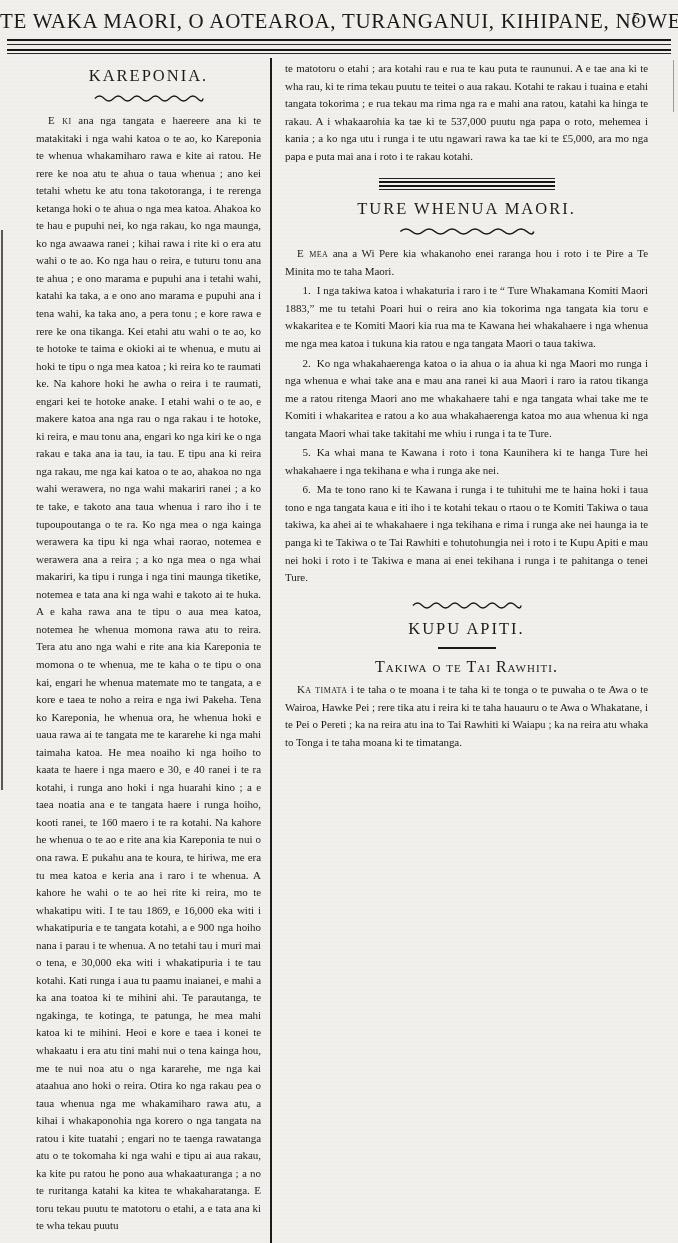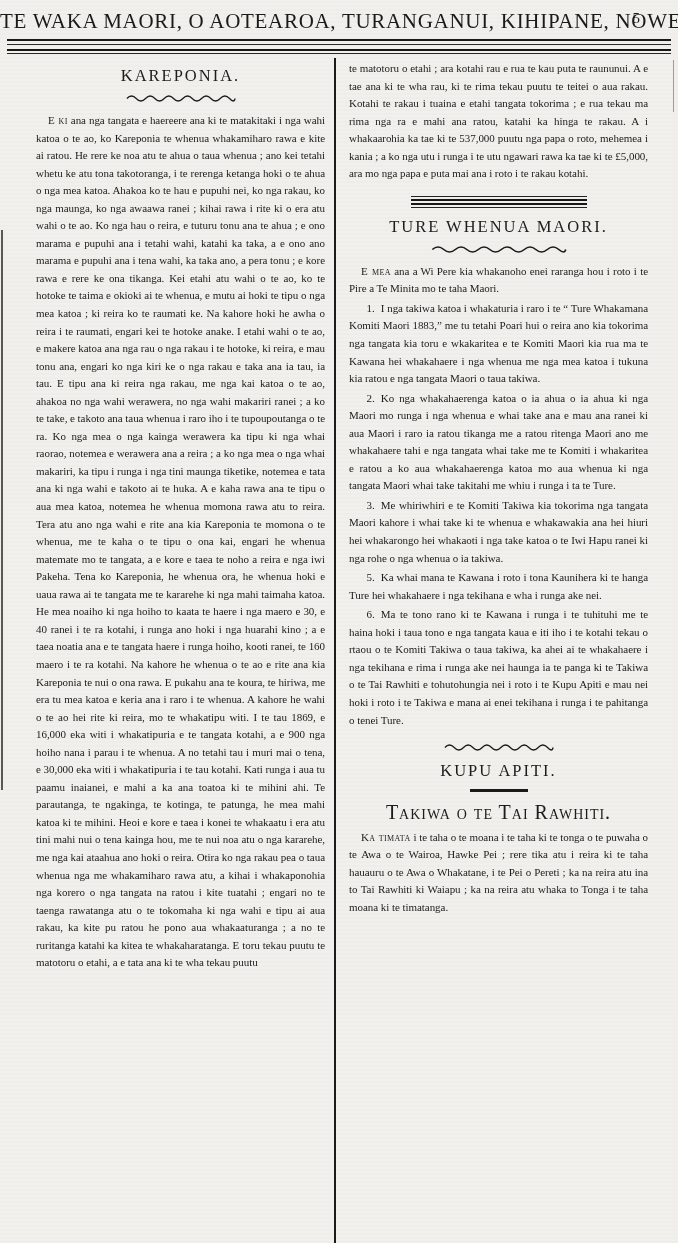--- a/index.html
+++ b/index.html
@@ -35,21 +35,21 @@
   .head-rules .r1 { border-top:2px solid #191919; margin-bottom:3px; }
   .head-rules .r2 { border-top:1px solid #2a2a2a; margin-bottom:4px; }
   .head-rules .r3 { border-top:2.5px solid #161616; margin-bottom:2px; }
   .head-rules .r4 { border-top:1px solid #2a2a2a; }
 
   
   .columns {
     position:absolute; top:58px; left:0; right:0; bottom:0;
     display:flex;
   }
-  .col-left  { width:334px; box-sizing:border-box; padding:2px 9px 0 36px; }
+  .col-left  { width:270px; box-sizing:border-box; padding:2px 9px 0 36px; }
   .col-rule  { width:2px; background:#1b1b1b; }
   .col-right { flex:1; box-sizing:border-box; padding:2px 30px 0 13px; }
 
   
   .edge-left {
     position:absolute; left:1px; top:230px; height:560px; width:2px;
     background:#262626; opacity:.75;
   }
   .edge-right {
     position:absolute; right:4px; top:60px; height:52px; width:1.5px;
@@ -82,21 +82,21 @@
   .rule-bundle .t3 { border-top:2px solid #151515; margin-bottom:2px; }
   .rule-bundle .t4 { border-top:1px solid #222; }
 
   .short-bar {
     width:58px; height:2.5px; background:#1a1a1a;
     margin:8px auto 9px auto;
   }
   .sub-heading {
     text-align:center;
     font-variant:small-caps;
-    font-size:20px;
+    font-size:16px;
     letter-spacing:1px;
     margin:2px 0 5px 0;
     font-weight:400;
   }
 </style>
 </head>
 <body>
 
 <div class="page">
 
@@ -138,21 +138,20 @@
 
       <h2 class="art-heading">TURE WHENUA MAORI.</h2>
       <svg class="wavy" width="138" height="9" viewBox="0 0 120 9" preserveAspectRatio="none">
         <path d="M2 5.5 Q 7 0.5, 12 5.5 T 22 5.5 T 32 5.5 T 42 5.5 T 52 5.5 T 62 5.5 T 72 5.5 T 82 5.5 T 92 5.5 T 102 5.5 T 112 5.5 T 118 5.5" stroke="#1c1c1c" stroke-width="1.4" fill="none"></path>
       </svg>
 
       <p class="body-text"><span class="sc">E mea</span> <span>ana a Wi Pere kia whakanoho enei raranga hou i roto i te Pire a Te Minita mo te taha Maori.</span></p>
 
       <p class="body-text item"><span class="num">1.</span><span>I nga takiwa katoa i whakaturia i raro i te “ Ture Whakamana Komiti Maori 1883,” me tu tetahi Poari hui o reira ano kia tokorima nga tangata kia toru e wkakaritea e te Komiti Maori kia rua ma te Kawana hei whakahaere i nga whenua me nga mea katoa i tukuna kia ratou e nga tangata Maori o taua takiwa.</span></p>
       <p class="body-text item"><span class="num">2.</span><span>Ko nga whakahaerenga katoa o ia ahua o ia ahua ki nga Maori mo runga i nga whenua e whai take ana e mau ana ranei ki aua Maori i raro ia ratou tikanga me a ratou ritenga Maori ano me whakahaere tahi e nga tangata whai take me te Komiti i whakaritea e ratou a ko aua whakahaerenga katoa mo aua whenua ki nga tangata Maori whai take takitahi me whiu i runga i ta te Ture.</span></p>
-      <p class="body-text item"><span class="num">3.</span><span>Me whiriwhiri e te Komiti Takiwa kia tokorima nga tangata Maori kahore i whai take ki te whenua e whakawakia ana hei hiuri hei whakarongo hei whakaoti i nga take katoa o te Iwi Hapu ranei ki nga rohe o nga whenua o ia takiwa.</span></p>
       <p class="body-text item"><span class="num">5.</span><span>Ka whai mana te Kawana i roto i tona Kaunihera ki te hanga Ture hei whakahaere i nga tekihana e wha i runga ake nei.</span></p>
       <p class="body-text item"><span class="num">6.</span><span>Ma te tono rano ki te Kawana i runga i te tuhituhi me te haina hoki i taua tono e nga tangata kaua e iti iho i te kotahi tekau o rtaou o te Komiti Takiwa o taua takiwa, ka ahei ai te whakahaere i nga tekihana e rima i runga ake nei haunga ia te panga ki te Takiwa o te Tai Rawhiti e tohutohungia nei i roto i te Kupu Apiti e mau nei hoki i roto i te Takiwa e mana ai enei tekihana i runga i te pahitanga o tenei Ture.</span></p>
 
       <svg class="wavy" style="margin-top:13px" width="112" height="9" viewBox="0 0 120 9" preserveAspectRatio="none">
         <path d="M2 5.5 Q 7 0.5, 12 5.5 T 22 5.5 T 32 5.5 T 42 5.5 T 52 5.5 T 62 5.5 T 72 5.5 T 82 5.5 T 92 5.5 T 102 5.5 T 112 5.5 T 118 5.5" stroke="#1c1c1c" stroke-width="1.4" fill="none"></path>
       </svg>
 
       <h2 class="art-heading">KUPU APITI.</h2>
       <div class="short-bar"></div>
       <h3 class="sub-heading">Takiwa o te Tai Rawhiti.</h3>

